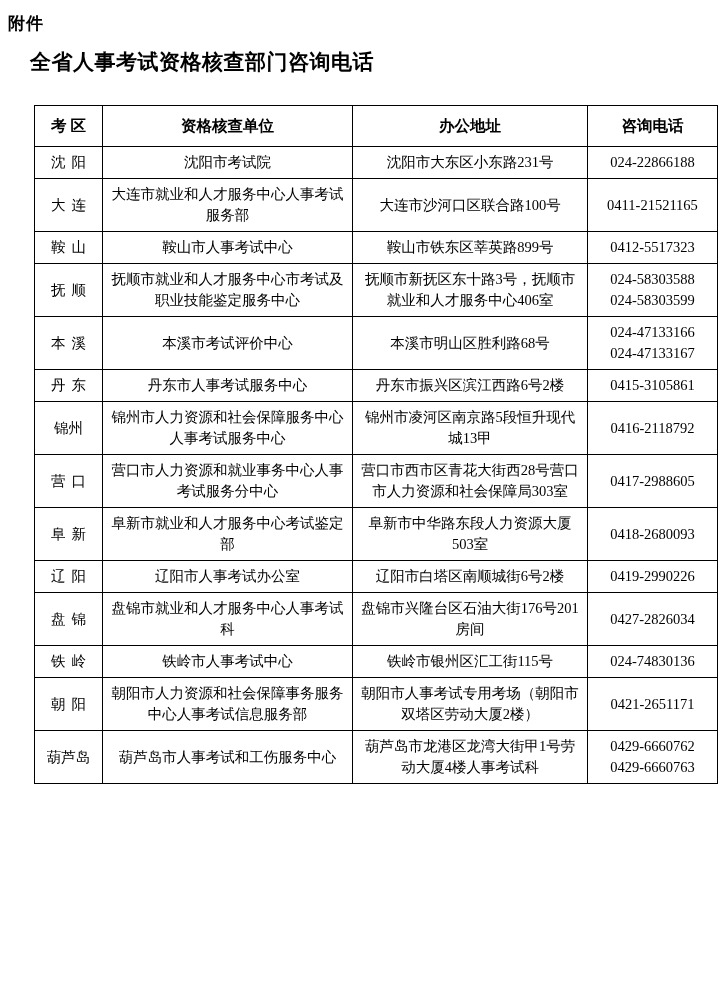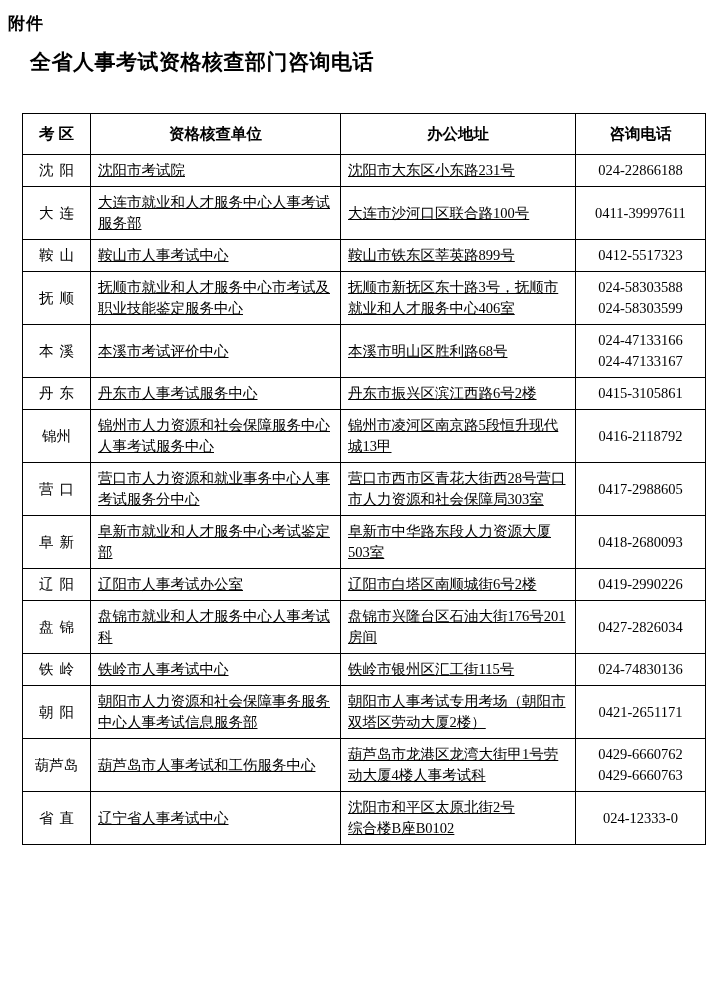--- a/index.html
+++ b/index.html
@@ -37,26 +37,25 @@
     top: 48px;
     text-align: left;
     font-size: 21px;
     font-weight: bold;
     font-family: "Liberation Serif", "DejaVu Serif", serif;
     letter-spacing: 0.5px;
     padding-left: 30px;
   }
   table.phone-table {
     position: absolute;
-    left: 22px;
+    left: 34px;
     top: 105px;
     width: 683px;
     border-collapse: collapse;
     table-layout: fixed;
-    margin-top: 8px;
   }
   table.phone-table th,
   table.phone-table td {
     border: 1px solid #000000;
     font-size: 14.5px;
     font-family: "Liberation Serif", "DejaVu Serif", serif;
     padding: 5px 7px;
     vertical-align: middle;
     line-height: 1.45;
   }
@@ -74,22 +73,21 @@
   td.region {
     text-align: center;
     white-space: nowrap;
   }
   td.region .sp {
     letter-spacing: 6px;
     padding-left: 6px;
     text-align: right;
   }
   td.unit, td.addr {
-    text-align: left;
-    text-decoration: underline;
+    text-align: center;
   }
   td.phone {
     text-align: center;
     white-space: nowrap;
   }
   td.phone .line {
     display: block;
   }
 </style>
 </head>
@@ -123,21 +121,21 @@
           <td class="addr">沈阳市大东区小东路231号</td>
           <td class="phone">
             <span class="line">024-22866188</span>
           </td>
         </tr>
         <tr>
           <td class="region"><span class="sp">大连</span></td>
           <td class="unit">大连市就业和人才服务中心人事考试服务部</td>
           <td class="addr">大连市沙河口区联合路100号</td>
           <td class="phone">
-            <span class="line">0411-39997611</span>
+            <span class="line">0411-21521165</span>
           </td>
         </tr>
         <tr>
           <td class="region"><span class="sp">鞍山</span></td>
           <td class="unit">鞍山市人事考试中心</td>
           <td class="addr">鞍山市铁东区莘英路899号</td>
           <td class="phone">
             <span class="line">0412-5517323</span>
           </td>
         </tr>
@@ -225,24 +223,16 @@
         </tr>
         <tr>
           <td class="region">葫芦岛</td>
           <td class="unit">葫芦岛市人事考试和工伤服务中心</td>
           <td class="addr">葫芦岛市龙港区龙湾大街甲1号劳动大厦4楼人事考试科</td>
           <td class="phone">
             <span class="line">0429-6660762</span>
             <span class="line">0429-6660763</span>
           </td>
         </tr>
-        <tr>
-          <td class="region"><span class="sp">省直</span></td>
-          <td class="unit">辽宁省人事考试中心</td>
-          <td class="addr">沈阳市和平区太原北街2号<br>综合楼B座B0102</td>
-          <td class="phone">
-            <span class="line">024-12333-0</span>
-          </td>
-        </tr>
       </tbody>
   </table>
 
 </div>
 
 </body></html>

